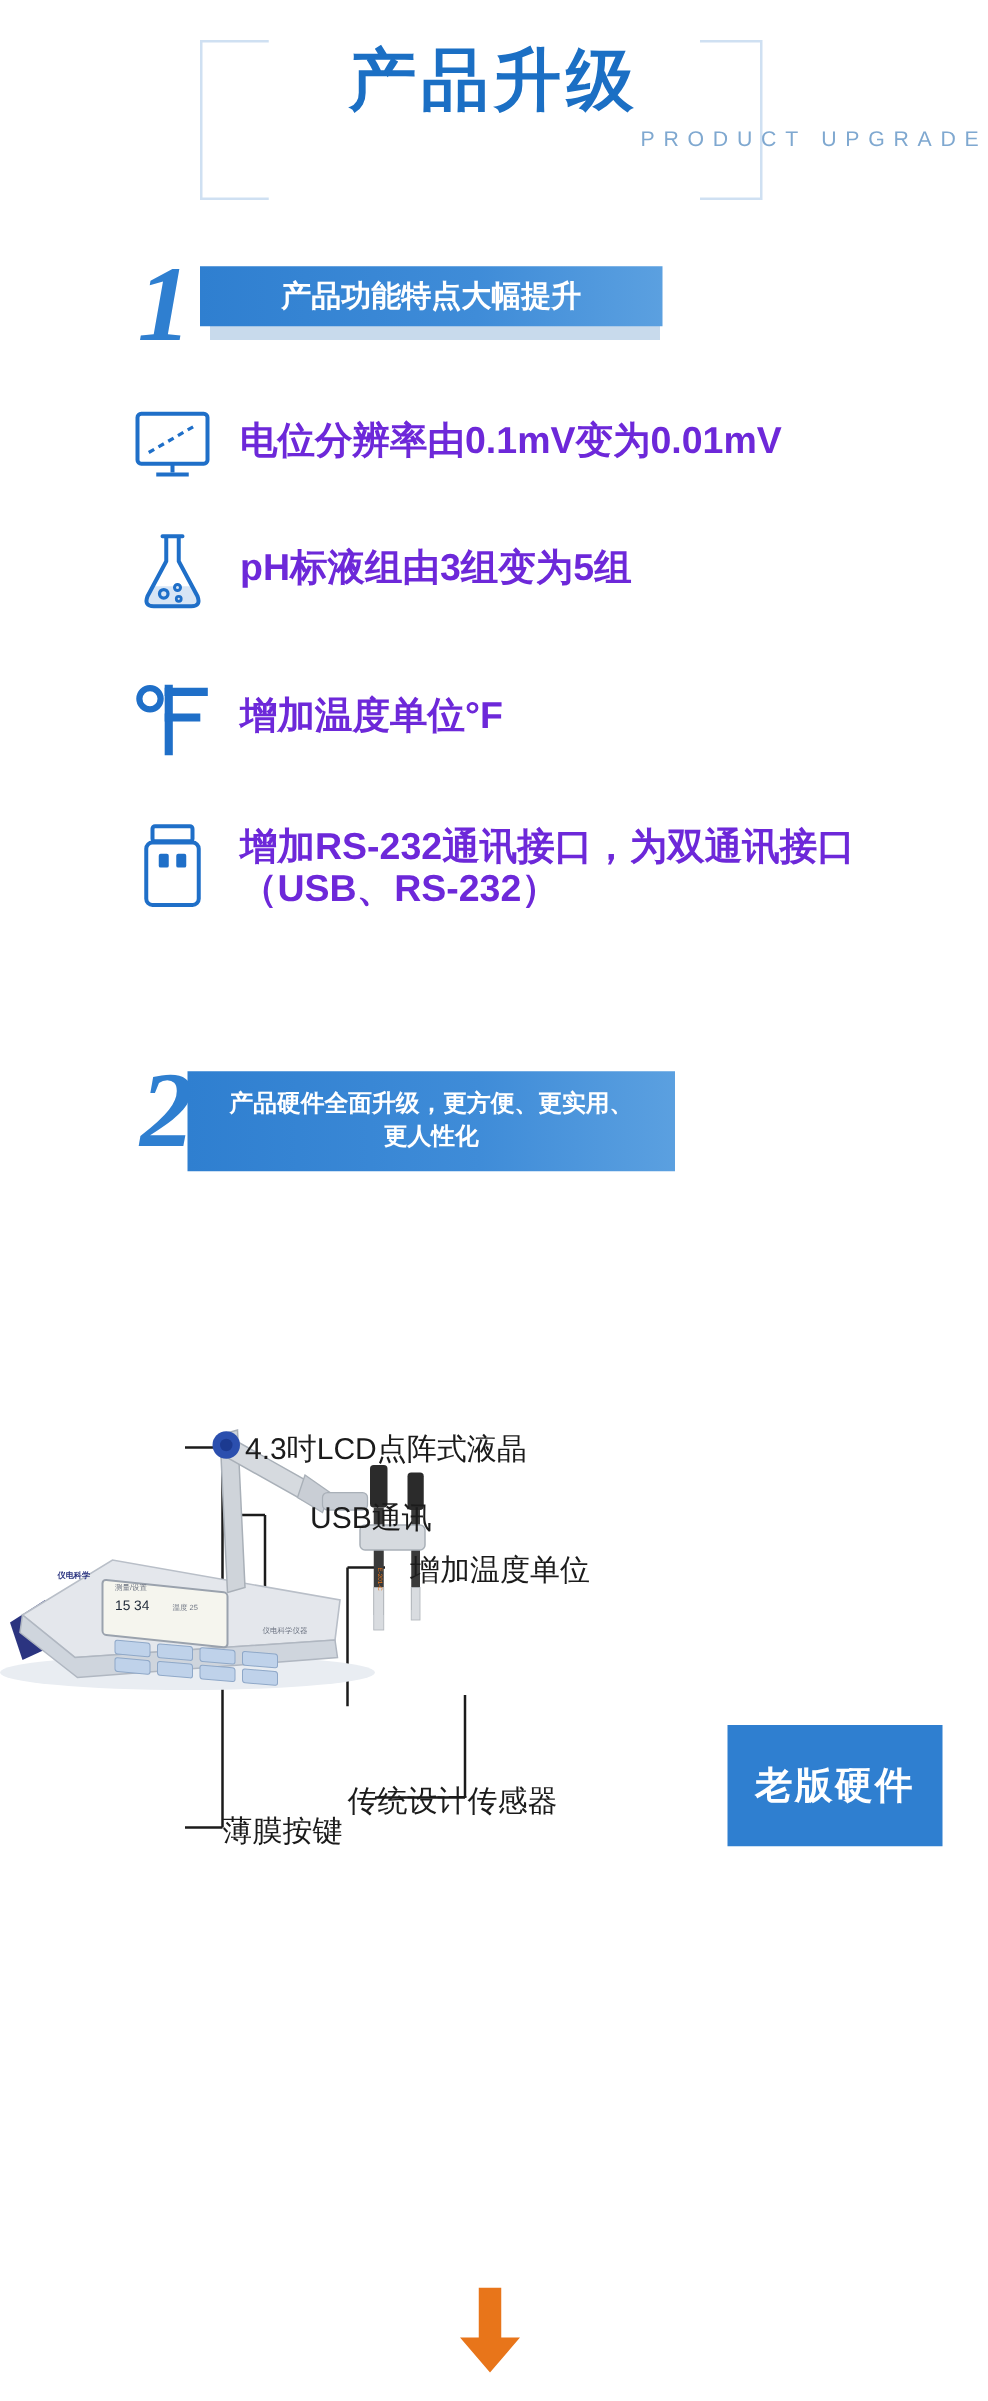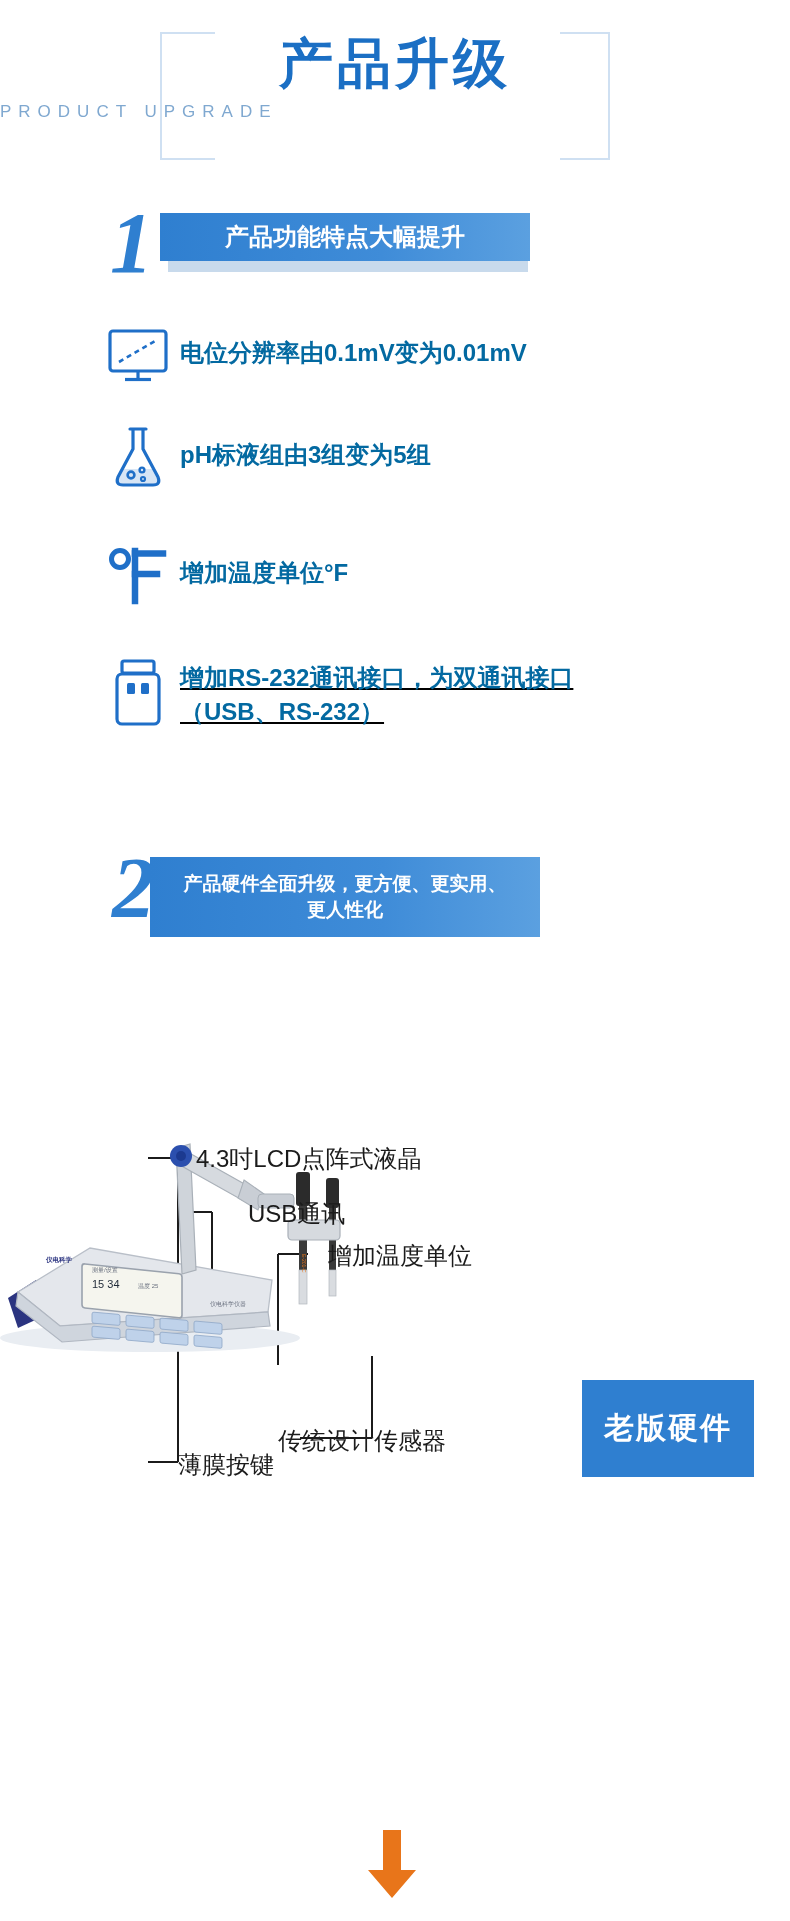--- a/index.html
+++ b/index.html
@@ -49,21 +49,21 @@
     text-align: center;
     font-size: 54px;
     font-weight: bold;
     letter-spacing: 4px;
     color: #1b6fc4;
   }
   .header-sub {
     position: absolute;
     left: 0; top: 102px;
     width: 790px;
-    text-align: left;
+    text-align: right;
     font-size: 17px;
     letter-spacing: 7px;
     color: #7fa8d0;
   }
 
   
   .section-num {
     position: absolute;
     font-size: 86px;
     font-weight: bold;
@@ -97,23 +97,23 @@
   .feature-icon {
     width: 76px;
     height: 76px;
     flex: 0 0 76px;
     display: flex;
     align-items: center;
     justify-content: center;
     color: #1f6fc8;
   }
   .feature-text {
-    margin-left: 4px;
-    color: #0369a1;
-    font-size: 24px;
+    margin-left: 16px;
+    color: #6d28d9;
+    font-size: 30px;
     line-height: 34px;
     font-weight: bold;
     padding-top: 18px;
   }
 
   
   .photo-area {
     position: absolute;
     left: 0; top: 1120px;
     width: 771px; height: 680px;
@@ -188,21 +188,21 @@
       <svg width="62" height="62" viewBox="0 0 62 62">
         <circle cx="13" cy="14" r="8.5" fill="none" stroke="#1f6fc8" stroke-width="5"></circle>
         <path d="M28 6 L28 56" stroke="#1f6fc8" stroke-width="6.5" stroke-linecap="square"></path>
         <path d="M28 8.5 L56 8.5" stroke="#1f6fc8" stroke-width="6.5" stroke-linecap="square"></path>
         <path d="M28 29 L50 29" stroke="#1f6fc8" stroke-width="6.5" stroke-linecap="square"></path>
       </svg>
     </div>
     <div class="feature-text">增加温度单位°F</div>
   </div>
 
-  <div class="feature" style="left:100px; top:655px; width:640px;text-decoration:underline;">
+  <div class="feature" style="left:100px; top:655px; width:640px;">
     <div class="feature-icon">
       <svg width="50" height="70" viewBox="0 0 50 70">
         <rect x="9" y="3" width="32" height="12" rx="2" fill="none" stroke="#1f6fc8" stroke-width="3.2"></rect>
         <rect x="4" y="16" width="42" height="50" rx="5" fill="none" stroke="#1f6fc8" stroke-width="3.2"></rect>
         <rect x="14" y="25" width="8" height="11" rx="1.5" fill="#1f6fc8"></rect>
         <rect x="28" y="25" width="8" height="11" rx="1.5" fill="#1f6fc8"></rect>
       </svg>
     </div>
     <div class="feature-text" style="padding-top:6px;">
       <div>增加RS-232通讯接口，为双通讯接口</div>

